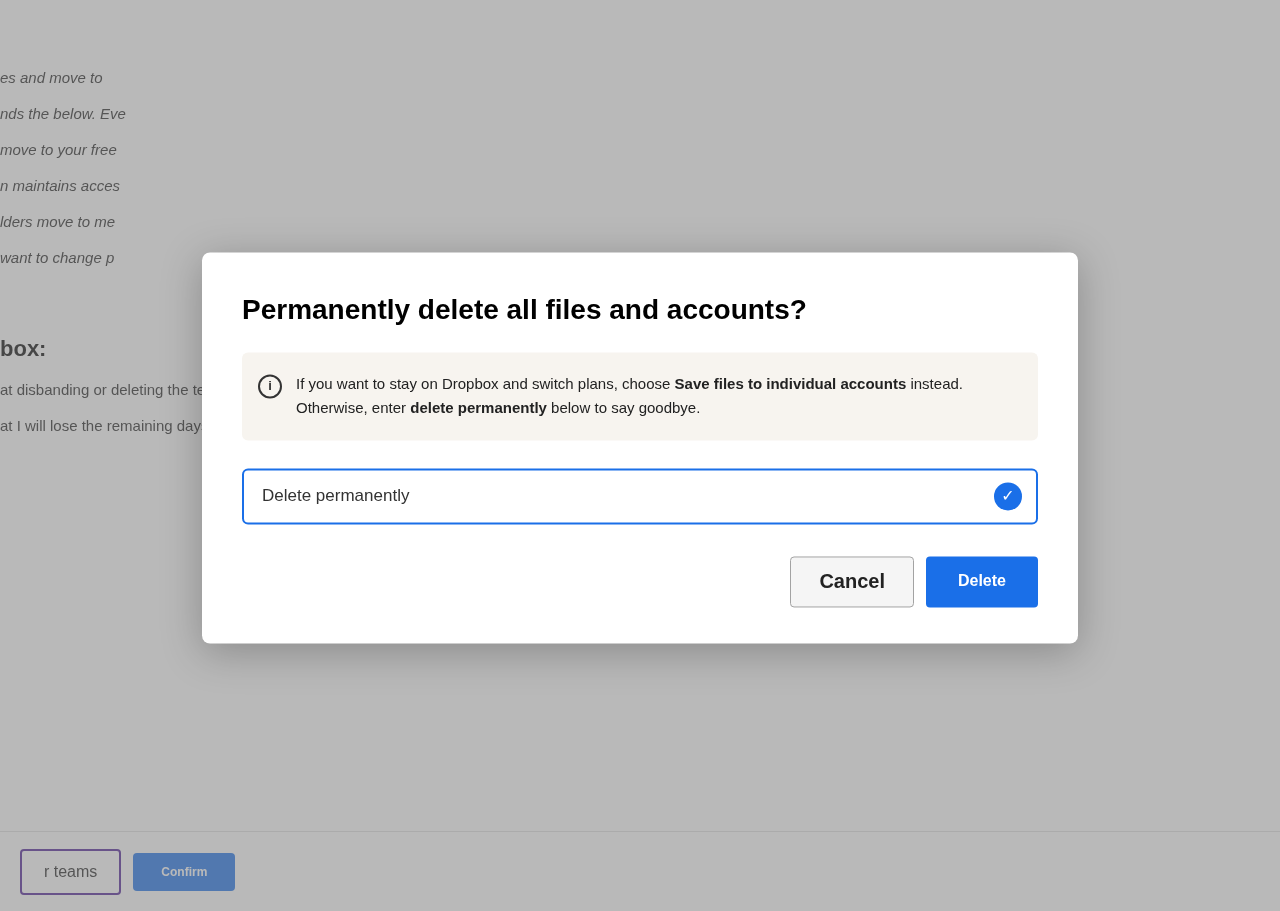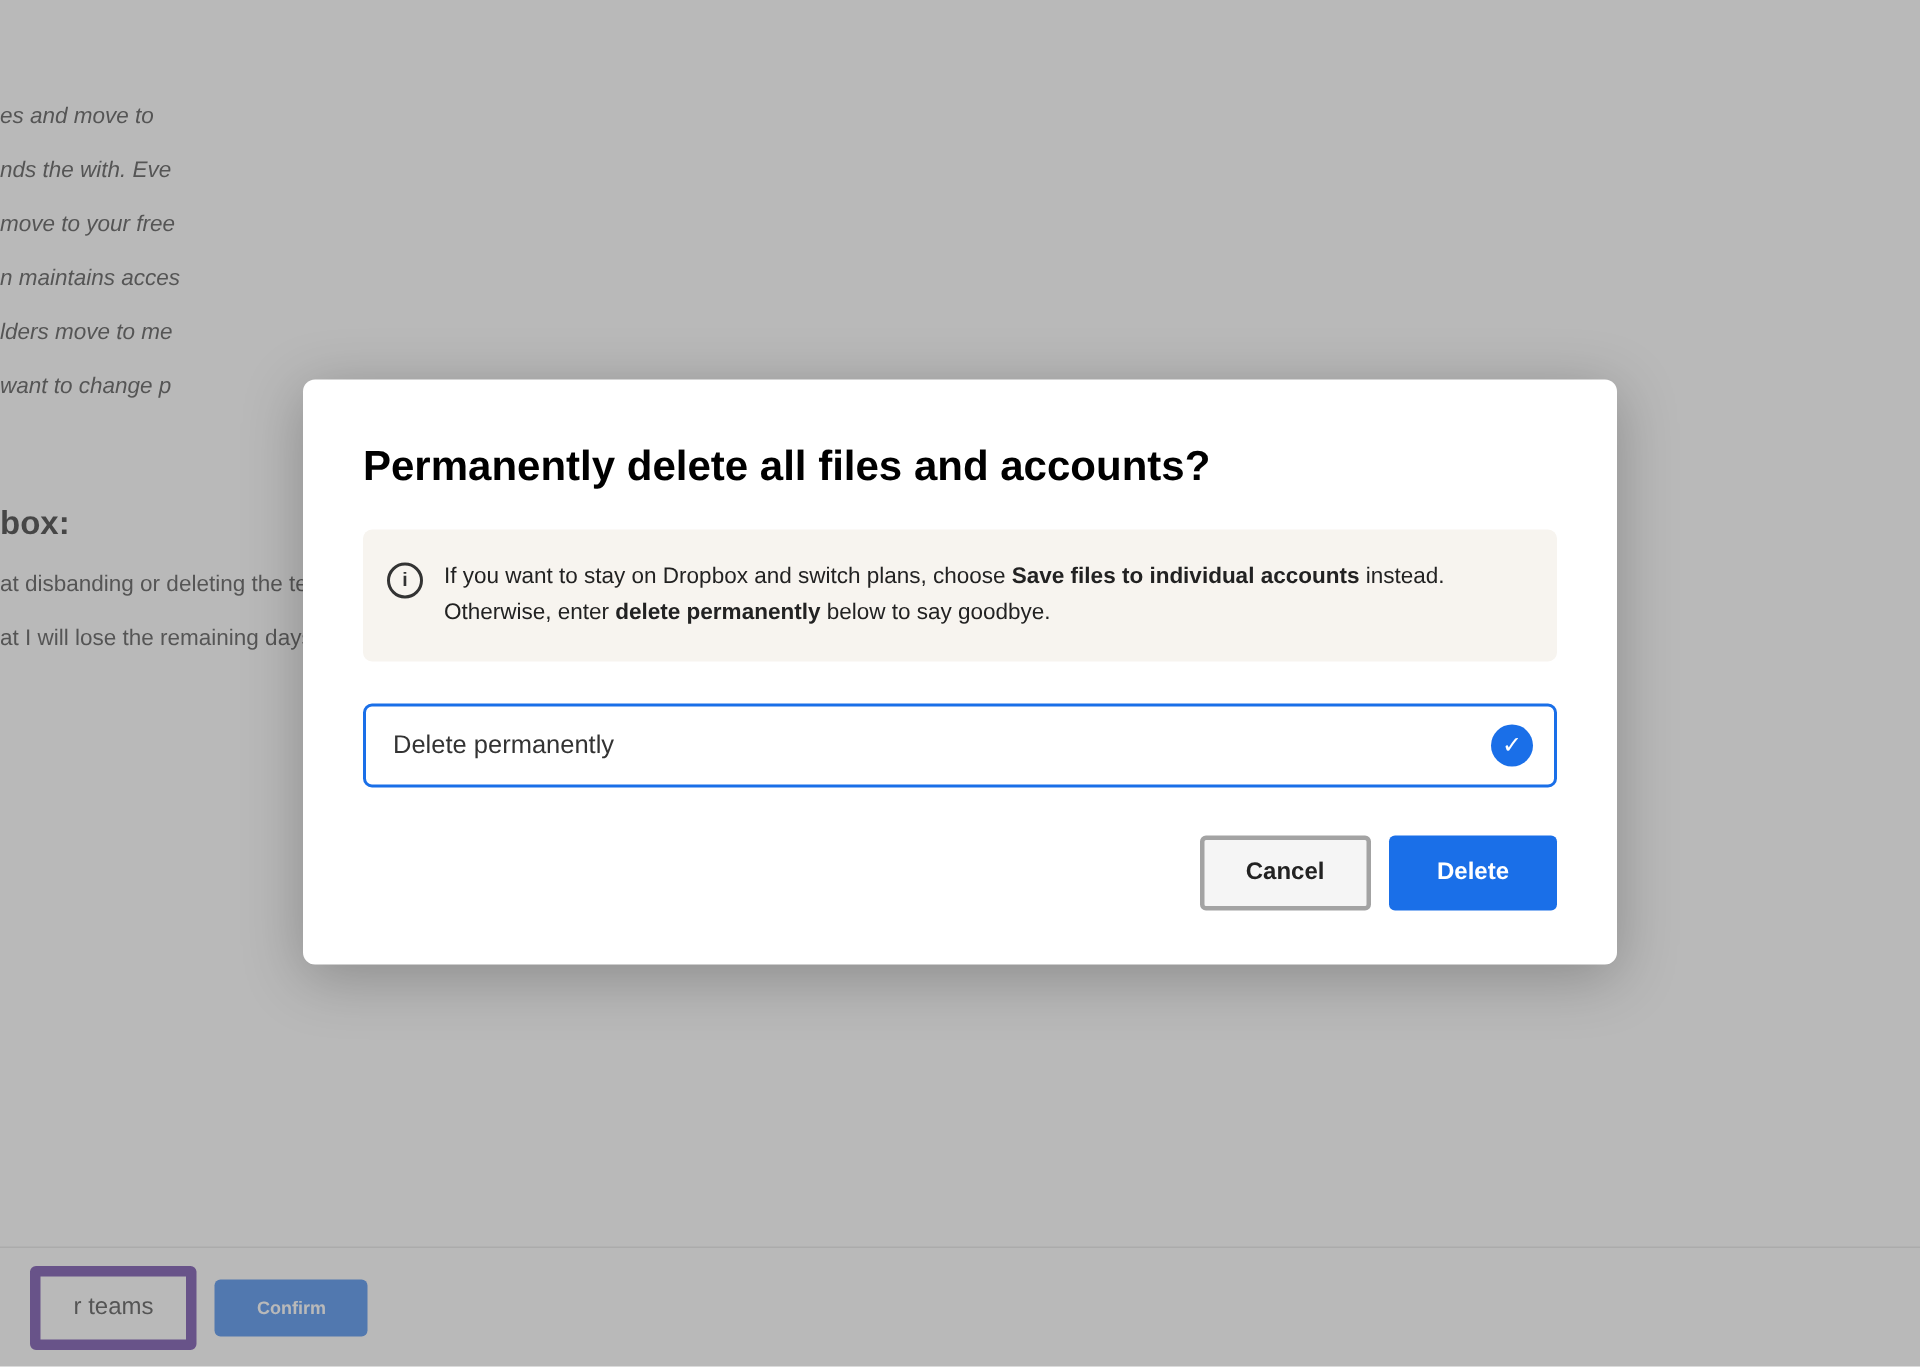--- a/index.html
+++ b/index.html
@@ -60,21 +60,21 @@
       background: #fff;
       border-top: 1px solid #e0e0e0;
       display: flex;
       align-items: center;
       padding: 0 20px;
       gap: 12px;
     }
 
     .bg-btn-teams {
       background: #fff;
-      border: 7px solid #4c1d95;
+      border: 2px solid #4c1d95;
       border-radius: 4px;
       padding: 12px 22px;
       font-size: 16px;
       font-weight: 500;
       color: #222;
       cursor: pointer;
     }
 
     .bg-btn-confirm {
       background: #1a6fe8;
@@ -177,24 +177,24 @@
     }
 
     .modal-actions {
       display: flex;
       justify-content: flex-end;
       gap: 12px;
     }
 
     .btn-cancel {
       background: #f5f5f5;
-      border: 3px solid #a3a3a3;
+      border: 1px solid #a3a3a3;
       border-radius: 4px;
       padding: 13px 28px;
-      font-size: 16px;
+      font-size: 20px;
       font-weight: 600;
       color: #222;
       cursor: pointer;
     }
 
     .btn-delete {
       background: #1a6fe8;
       border: none;
       border-radius: 4px;
       padding: 13px 32px;
@@ -207,21 +207,21 @@
 </head>
 <body>
 
 <div class="bg-page">
   <div style="padding: 0 0 0 0;">
     <div style="padding: 20px 0 0 0; font-style: italic;">
       <div class="bg-body-text">
         <span>es and move to</span>
       </div>
       <div class="bg-body-text">
-        <span>nds the with. Eve</span>
+        <span>nds the below. Eve</span>
       </div>
       <div class="bg-body-text">
         <span>move to your free</span>
       </div>
       <div class="bg-body-text">
         <span>n maintains acces</span>
       </div>
       <div class="bg-body-text">
         <span>lders move to me</span>
       </div>

